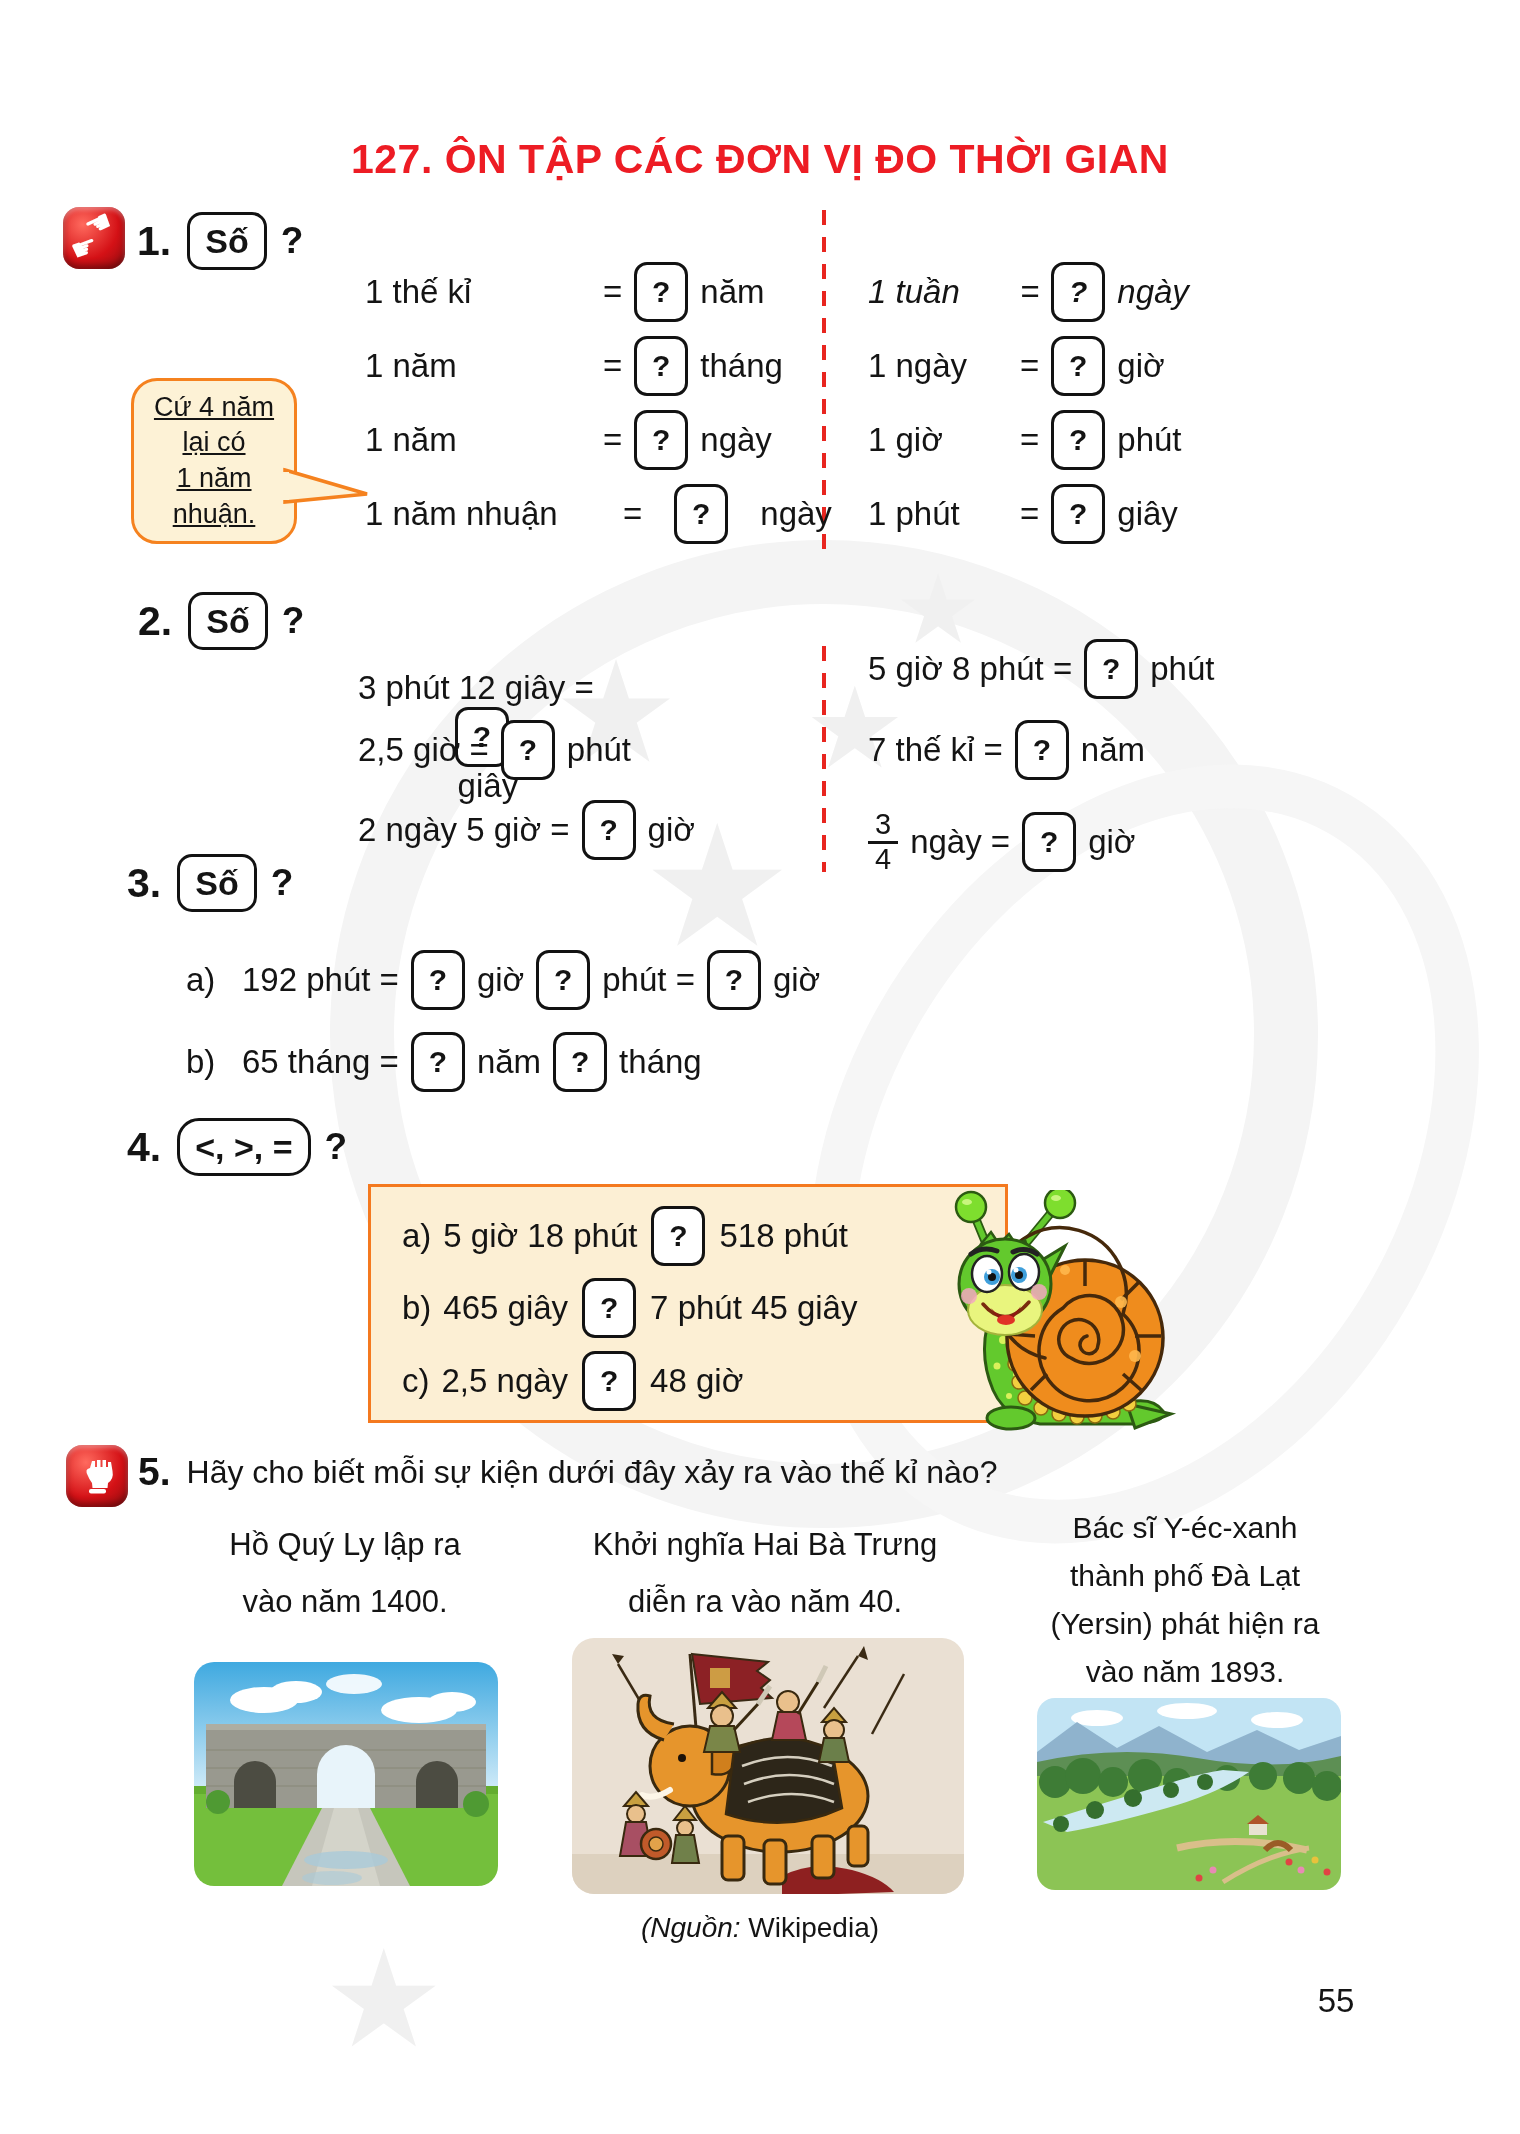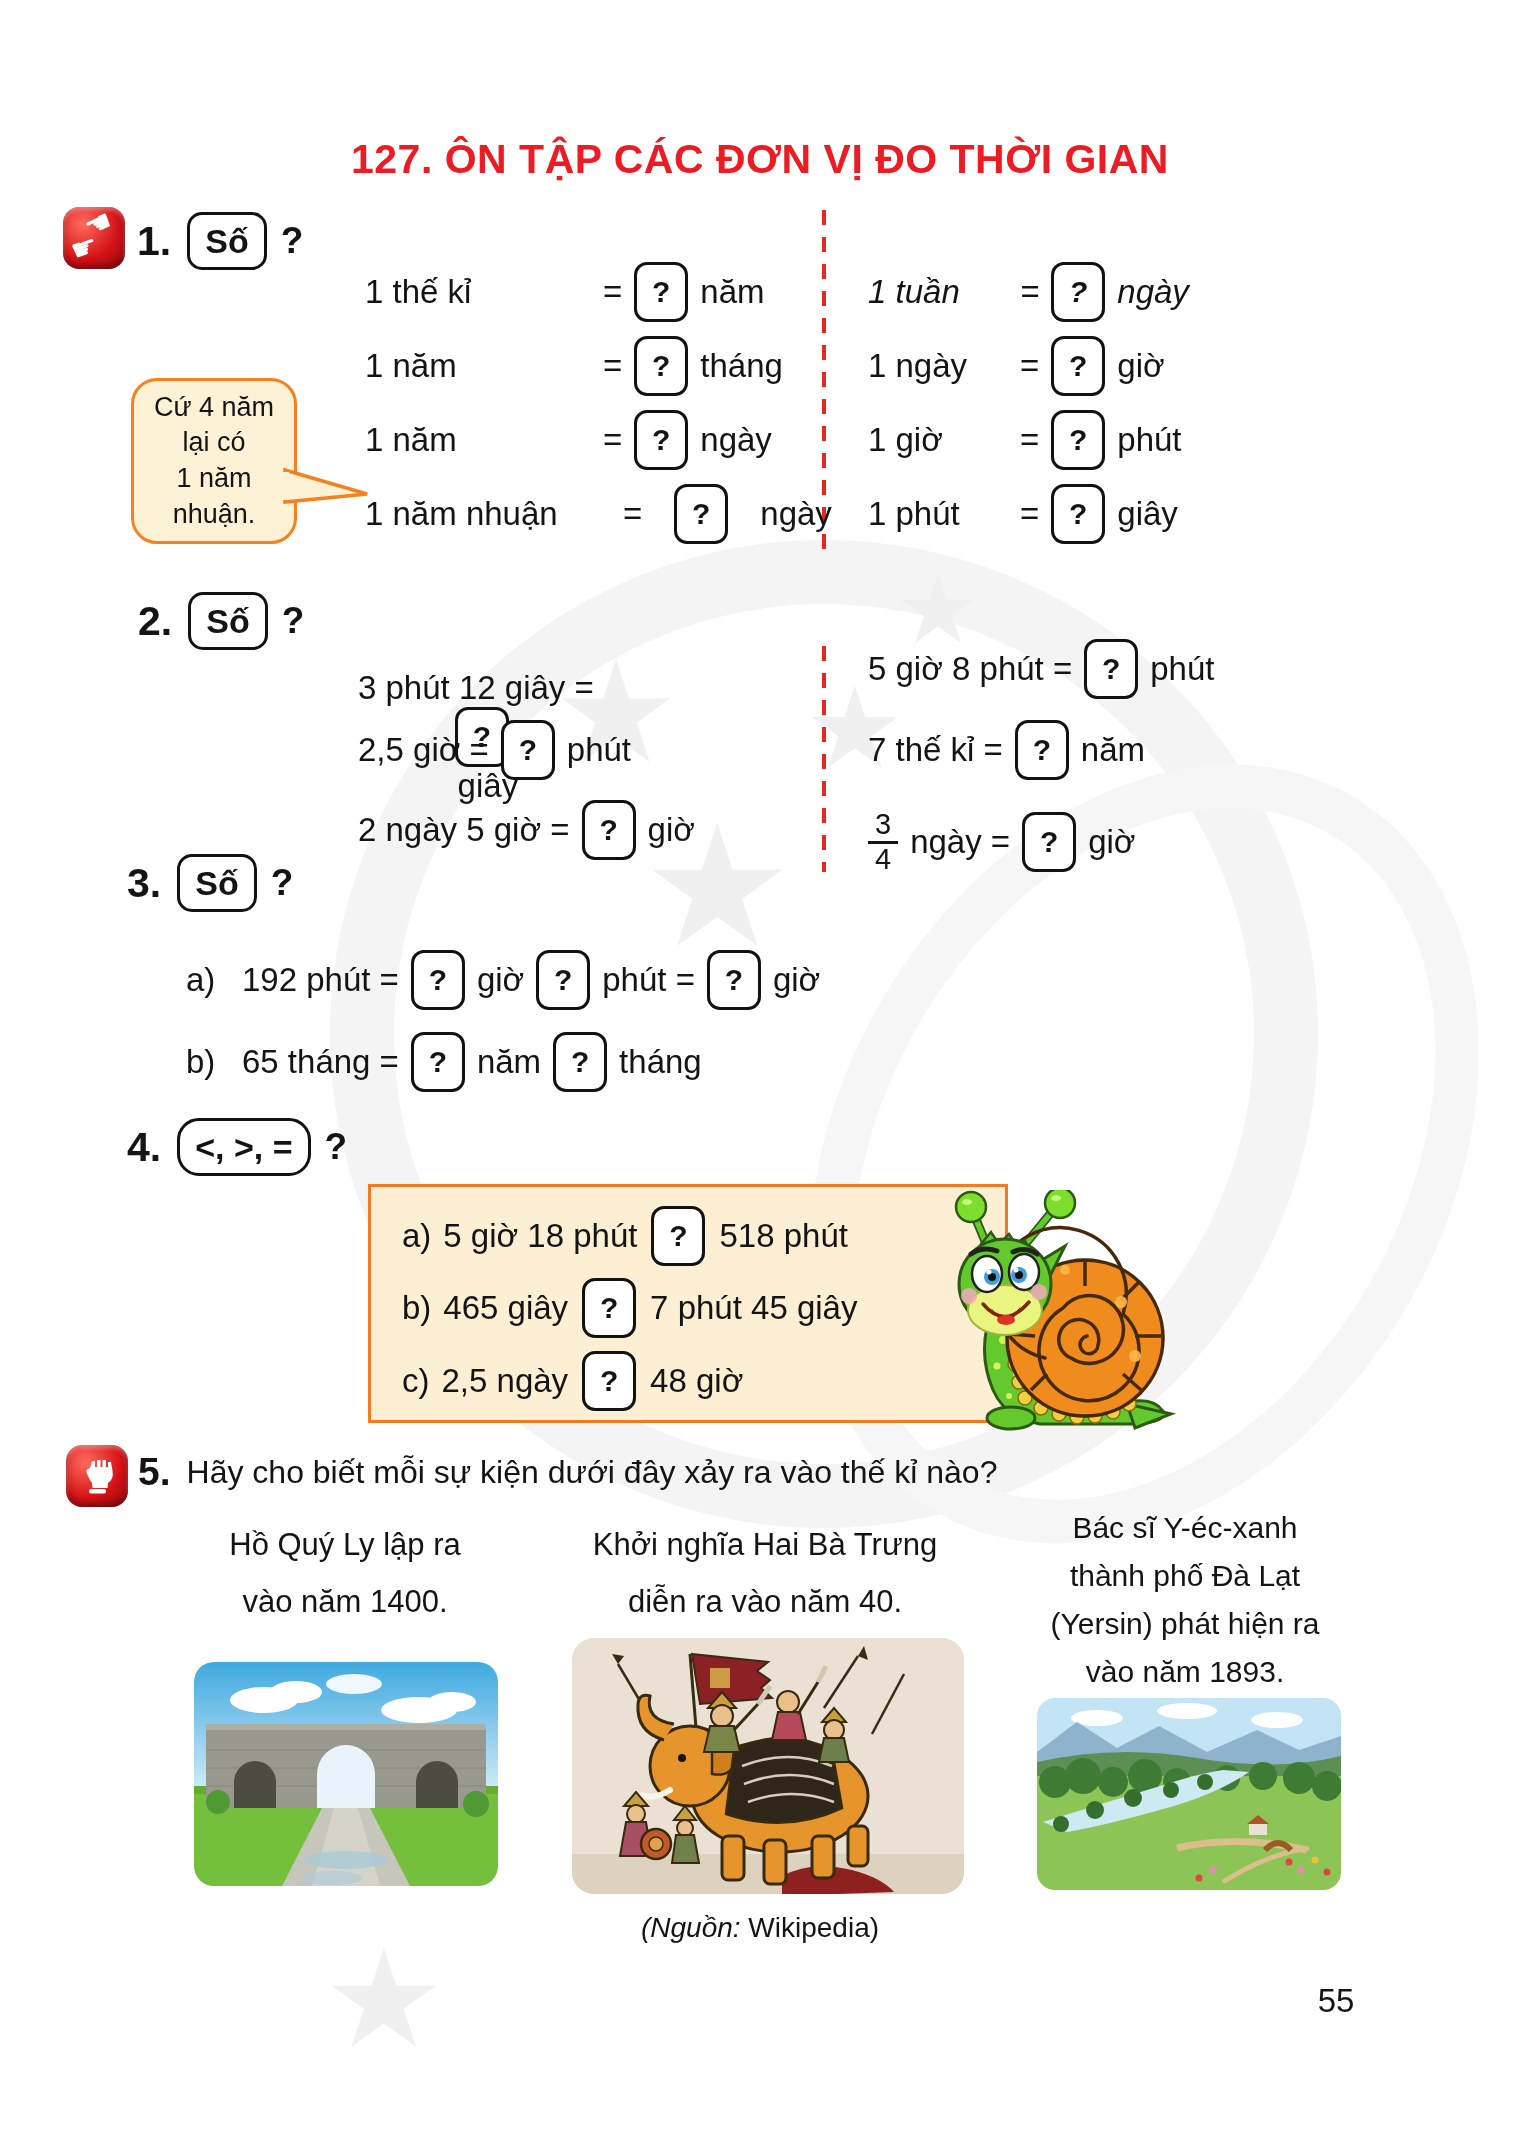--- a/index.html
+++ b/index.html
@@ -25,21 +25,21 @@
   .crow{position:absolute;display:flex;align-items:center;font-size:33px;white-space:nowrap;height:60px;z-index:2;}
   .lblL{display:inline-block;width:238px;}
   .lblR{display:inline-block;width:152px;}
   .eq{margin-right:12px;}
   .unit{margin-left:12px;}
   .divider{position:absolute;width:4px;z-index:1;
            background:repeating-linear-gradient(to bottom,#e8251f 0 15px,transparent 15px 27px);}
   
   .bubble{left:131px;top:378px;width:160px;height:160px;background:#fdf2d6;border:3.5px solid #f5821f;
           border-radius:26px;display:flex;flex-direction:column;align-items:center;justify-content:center;
-          font-size:27px;line-height:1.32;z-index:3;}
+          font-size:27px;line-height:1.32;z-index:3;text-decoration:underline;}
   
   .ricon{width:62px;height:62px;border-radius:16px;z-index:2;
          background:radial-gradient(circle at 32% 28%,#ff6a5e,#d41116 58%,#8f0d10);
          box-shadow:inset 0 -4px 7px rgba(0,0,0,.35), inset 0 3px 4px rgba(255,255,255,.35);
          display:flex;align-items:center;justify-content:center;position:absolute;}
   .hand{position:absolute;color:#fff;font-size:30px;line-height:1;}
   
   .frac{display:inline-flex;flex-direction:column;align-items:center;font-size:29px;line-height:1.1;margin-right:12px;font-weight:normal;}
   .fnum{padding:0 7px;border-bottom:3px solid #141414;}
   

